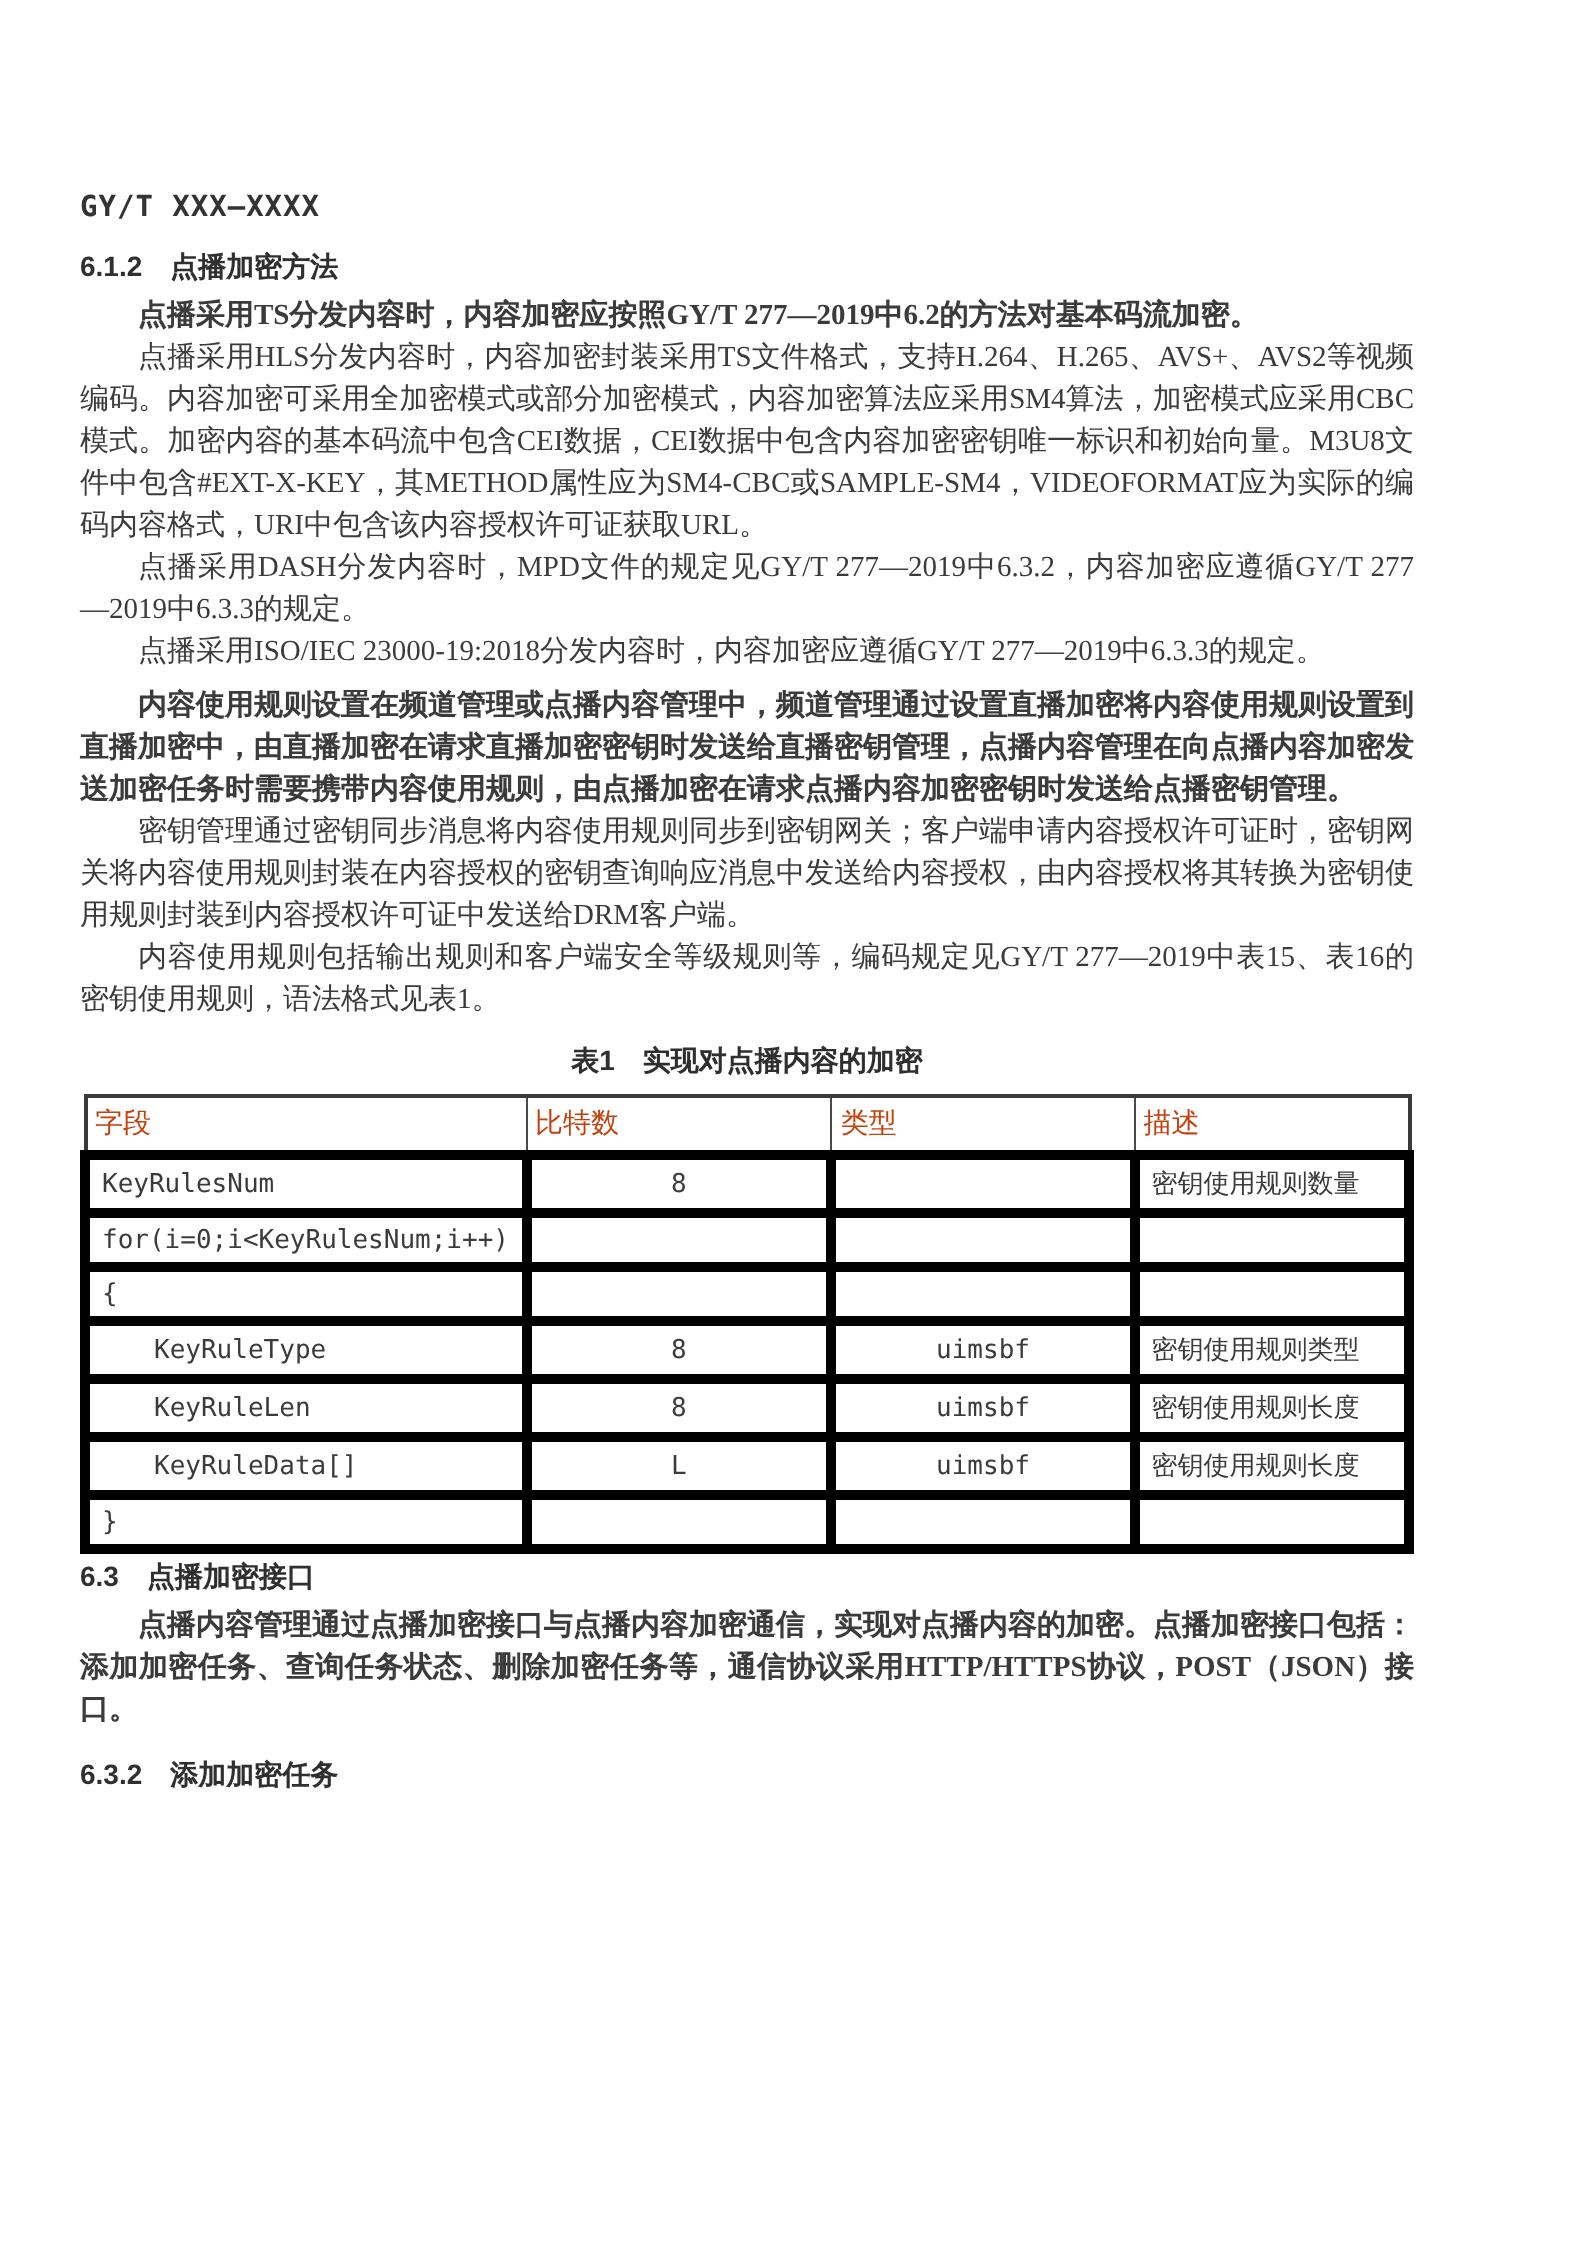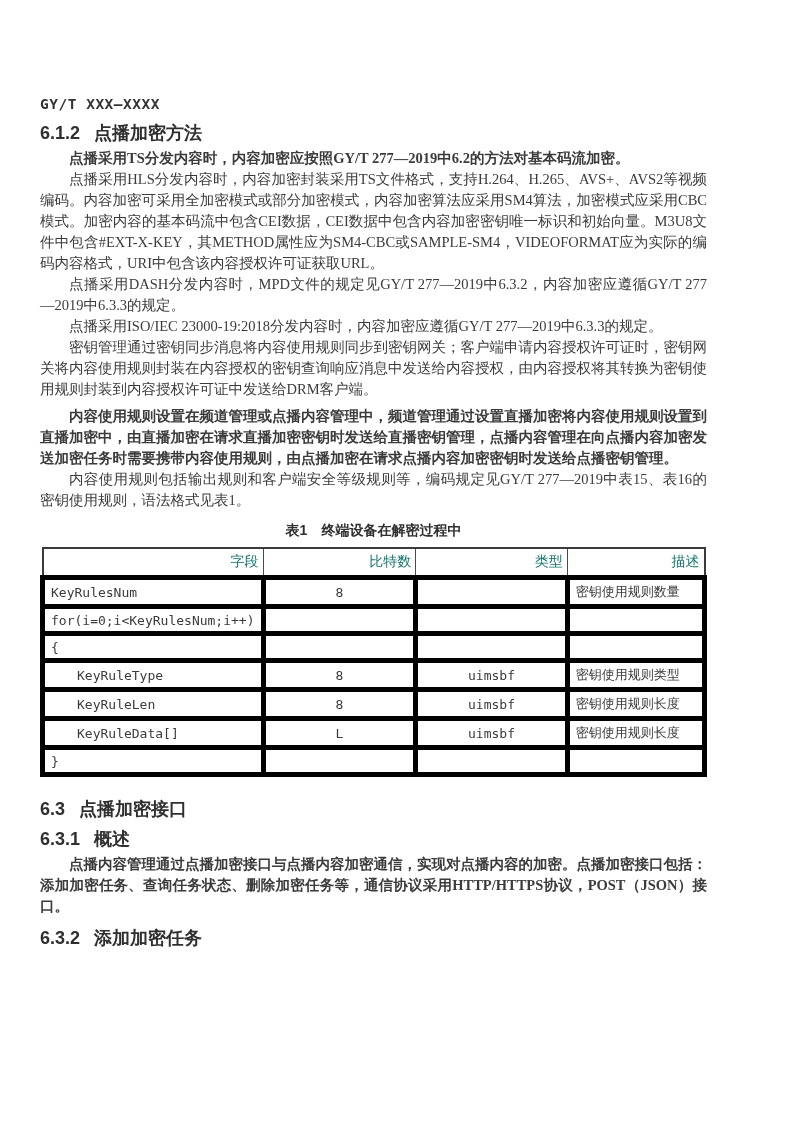--- a/index.html
+++ b/index.html
@@ -30,21 +30,21 @@
     text-align:justify;
     text-indent:2em;
     color:#3b3b3b;
   }
   .para.no-indent{text-indent:0;}
   .para.mt{margin-top:6px;font-weight:bold;}
   .heading{
     margin:0;
     font-family:"Liberation Sans", sans-serif;
     font-weight:bold;
-    font-size:18px;
+    font-size:14px;
     line-height:18px;
     color:#2f2f2f;
   }
   .heading .h-title{margin-left:14px;}
   .h-l2{margin-top:14px;}
   .h-l3{margin-top:12px;}
   .table-caption{
     margin-top:10px;
     text-align:center;
     font-family:"Liberation Sans", sans-serif;
@@ -59,22 +59,22 @@
     width:100%;
     border-collapse:collapse;
     border:2px solid #3a3a3a;
   }
   table.syntax th{
     border:1px solid #4a4a4a;
     border-bottom:2px solid #3a3a3a;
     font-weight:normal;
     font-size:14px;
     padding:4px 4px;
-    text-align:right;
-    color:#0f766e;
+    text-align:left;
+    color:#c2410c;
   }
   table.syntax td{
     border:5px solid #000000;
     font-size:13px;
     padding:3px 6px;
     height:16px;
     color:#3b3b3b;
   }
   td.code{
     font-family:"DejaVu Sans Mono", monospace;
@@ -107,26 +107,26 @@
 
 
   <h3 class="heading h-l3">
     <span>6.1.2</span><span class="h-title">点播加密方法</span>
   </h3>
   <p class="para mt">点播采用TS分发内容时，内容加密应按照GY/T 277—2019中6.2的方法对基本码流加密。</p>
   <p class="para">点播采用HLS分发内容时，内容加密封装采用TS文件格式，支持H.264、H.265、AVS+、AVS2等视频编码。内容加密可采用全加密模式或部分加密模式，内容加密算法应采用SM4算法，加密模式应采用CBC模式。加密内容的基本码流中包含CEI数据，CEI数据中包含内容加密密钥唯一标识和初始向量。M3U8文件中包含#EXT-X-KEY，其METHOD属性应为SM4-CBC或SAMPLE-SM4，VIDEOFORMAT应为实际的编码内容格式，URI中包含该内容授权许可证获取URL。</p>
   <p class="para">点播采用DASH分发内容时，MPD文件的规定见GY/T 277—2019中6.3.2，内容加密应遵循GY/T 277—2019中6.3.3的规定。</p>
   <p class="para">点播采用ISO/IEC 23000-19:2018分发内容时，内容加密应遵循GY/T 277—2019中6.3.3的规定。</p>
 
+  <p class="para mt">内容使用规则设置在频道管理或点播内容管理中，频道管理通过设置直播加密将内容使用规则设置到直播加密中，由直播加密在请求直播加密密钥时发送给直播密钥管理，点播内容管理在向点播内容加密发送加密任务时需要携带内容使用规则，由点播加密在请求点播内容加密密钥时发送给点播密钥管理。</p>
   <p class="para">密钥管理通过密钥同步消息将内容使用规则同步到密钥网关；客户端申请内容授权许可证时，密钥网关将内容使用规则封装在内容授权的密钥查询响应消息中发送给内容授权，由内容授权将其转换为密钥使用规则封装到内容授权许可证中发送给DRM客户端。</p>
-  <p class="para mt">内容使用规则设置在频道管理或点播内容管理中，频道管理通过设置直播加密将内容使用规则设置到直播加密中，由直播加密在请求直播加密密钥时发送给直播密钥管理，点播内容管理在向点播内容加密发送加密任务时需要携带内容使用规则，由点播加密在请求点播内容加密密钥时发送给点播密钥管理。</p>
   <p class="para">内容使用规则包括输出规则和客户端安全等级规则等，编码规定见GY/T 277—2019中表15、表16的密钥使用规则，语法格式见表1。</p>
 
   <div class="table-caption">
-    <span>表1</span><span class="cap-title">终端设备在解密过程中</span>
+    <span>表1</span><span class="cap-title">实现对点播内容的加密</span>
   </div>
 
   <table class="syntax">
     <colgroup>
       <col style="width:31%">
         <col style="width:24%">
         <col style="width:23.5%">
         <col style="width:21.5%">
     </colgroup>
     <thead>
@@ -176,27 +176,24 @@
       </tr>
       <tr>
         <td class="code">}</td>
         <td class="num"></td>
         <td class="typ"></td>
         <td class="desc"></td>
       </tr>
     </tbody>
   </table>
 
-  <h2 class="heading h-l2" style="margin-top:23px;">
+  <h2 class="heading h-l2" style="margin-top:2px;">
     <span>6.3</span><span class="h-title">点播加密接口</span>
   </h2>
 
-  <h3 class="heading h-l3">
-    <span>6.3.1</span><span class="h-title">概述</span>
-  </h3>
   <p class="para mt">点播内容管理通过点播加密接口与点播内容加密通信，实现对点播内容的加密。点播加密接口包括：添加加密任务、查询任务状态、删除加密任务等，通信协议采用HTTP/HTTPS协议，POST（JSON）接口。</p>
 
   <h3 class="heading h-l3">
     <span>6.3.2</span><span class="h-title">添加加密任务</span>
   </h3>
 
   <div class="page-number">4</div>
 
 </div>
 

